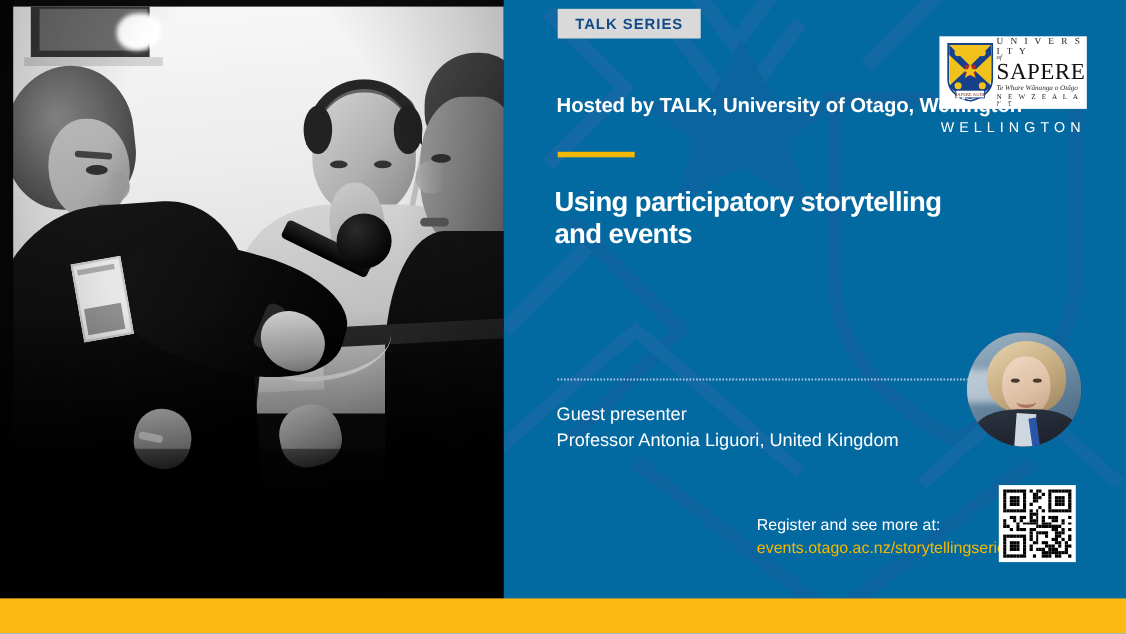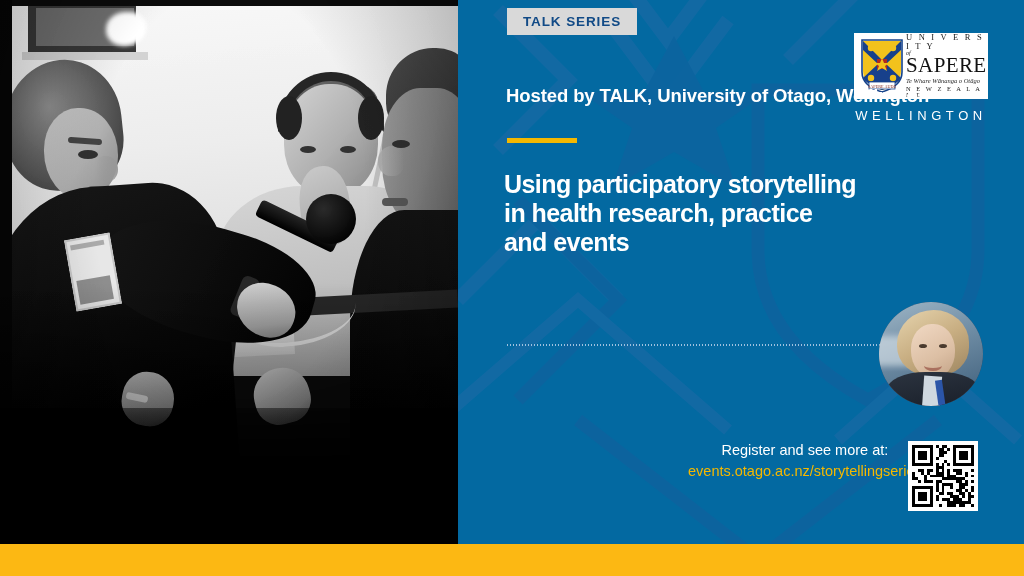--- a/index.html
+++ b/index.html
@@ -455,24 +455,23 @@
   }
   .pt-lanyard {
     position: absolute;
     left: 58px; top: 78px; width: 7px; height: 30px;
     background: #2b55a8;
     transform: rotate(-8deg);
   }
 
   .register {
     position: absolute;
-    left: 230px; top: 440px;
+    left: 230px; top: 468px;
     font-size: 14.5px;
     line-height: 1.48;
-    text-align: center;
   }
   .register .r1 { color: #ffffff; white-space: nowrap; }
   .register .r2 { color: #f5b800; white-space: nowrap; }
 
   .qr {
     position: absolute;
     left: 450px; top: 441px;
     width: 70px; height: 70px;
     background: #ffffff;
     padding: 4px;
@@ -674,26 +673,29 @@
       </div>
     </div>
     <div class="wellington">WELLINGTON</div>
 
     <div class="hosted">Hosted by TALK, University of Otago, Wellington</div>
 
     <div class="gold-rule"></div>
 
     <div class="title">
       <div>Using participatory storytelling</div>
-      <div>in health research, practice</div>
       <div>and events</div>
     </div>
 
     <div class="dots"></div>
 
+    <div class="presenter">
+      <div>Guest presenter</div>
+      <div>Professor Antonia Liguori, United Kingdom</div>
+    </div>
 
     <div class="portrait">
       <div class="pt-bg"></div>
       <div class="pt-bg2"></div>
       <div class="pt-hair"></div>
       <div class="pt-face"></div>
       <div class="pt-eye1"></div>
       <div class="pt-eye2"></div>
       <div class="pt-smile"></div>
       <div class="pt-body"></div>

